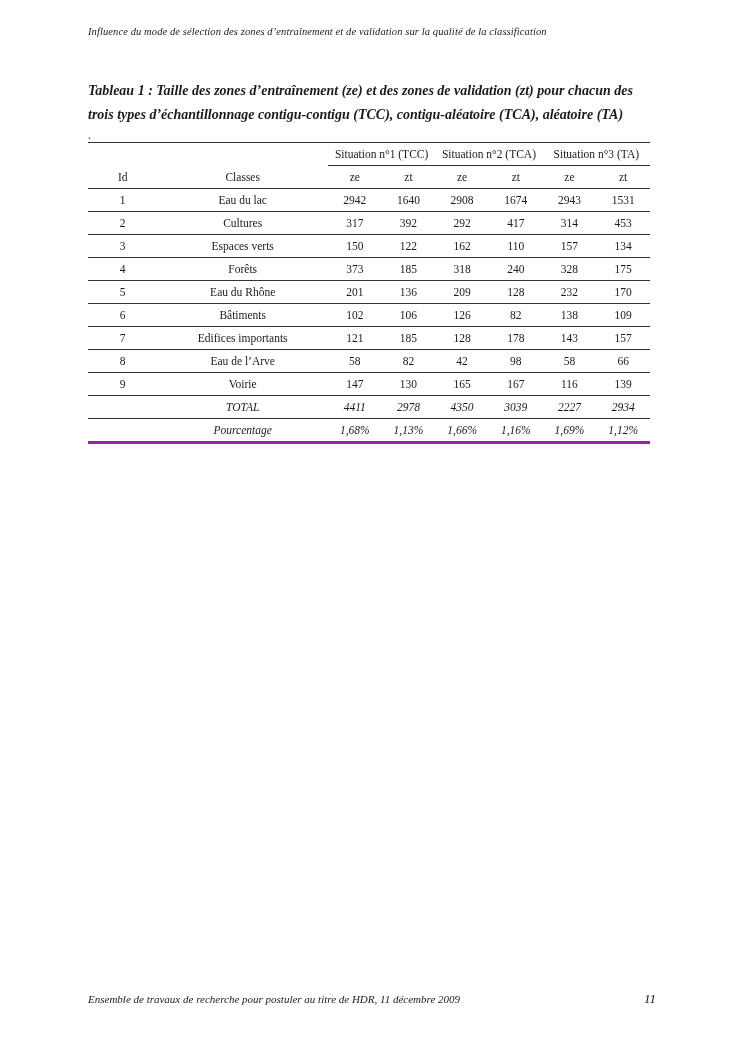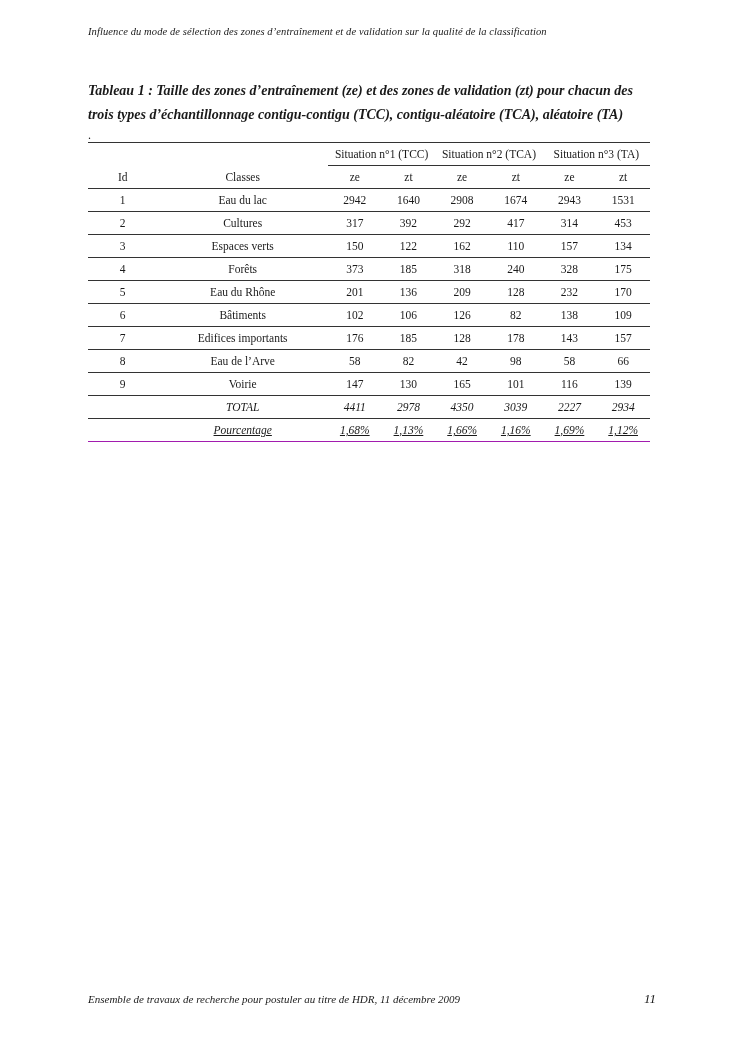--- a/index.html
+++ b/index.html
@@ -82,22 +82,21 @@
   td.col-id { width: 44px; }
   td.col-class { width: 108px; margin-top: 23px; }
   td.col-num { width: 68px; }
   .total-row td, .pct-row td {
     font-style: italic;
   }
   .total-row td {
     border-bottom: 1px solid #333;
   }
   .pct-row td {
-    border-bottom: 1px solid #a21caf;
-    text-decoration: underline;
+    border-bottom: 3px solid #a21caf;
   }
   .footer {
     position: absolute;
     bottom: 46px;
     left: 88px;
     right: 88px;
     font-style: italic;
     font-size: 11px;
     display: flex;
     justify-content: space-between;
@@ -198,21 +197,21 @@
         <td class="col-num">102</td>
         <td class="col-num">106</td>
         <td class="col-num">126</td>
         <td class="col-num">82</td>
         <td class="col-num">138</td>
         <td class="col-num">109</td>
       </tr>
       <tr class="body-row">
         <td class="col-id">7</td>
         <td class="col-class">Edifices importants</td>
-        <td class="col-num">176</td>
+        <td class="col-num">121</td>
         <td class="col-num">185</td>
         <td class="col-num">128</td>
         <td class="col-num">178</td>
         <td class="col-num">143</td>
         <td class="col-num">157</td>
       </tr>
       <tr class="body-row">
         <td class="col-id">8</td>
         <td class="col-class">Eau de l’Arve</td>
         <td class="col-num">58</td>
@@ -221,21 +220,21 @@
         <td class="col-num">98</td>
         <td class="col-num">58</td>
         <td class="col-num">66</td>
       </tr>
       <tr class="body-row">
         <td class="col-id">9</td>
         <td class="col-class">Voirie</td>
         <td class="col-num">147</td>
         <td class="col-num">130</td>
         <td class="col-num">165</td>
-        <td class="col-num">101</td>
+        <td class="col-num">167</td>
         <td class="col-num">116</td>
         <td class="col-num">139</td>
       </tr>
 
       <tr class="total-row">
         <td class="col-id"></td>
         <td class="col-class">TOTAL</td>
         <td class="col-num">4411</td>
         <td class="col-num">2978</td>
         <td class="col-num">4350</td>

